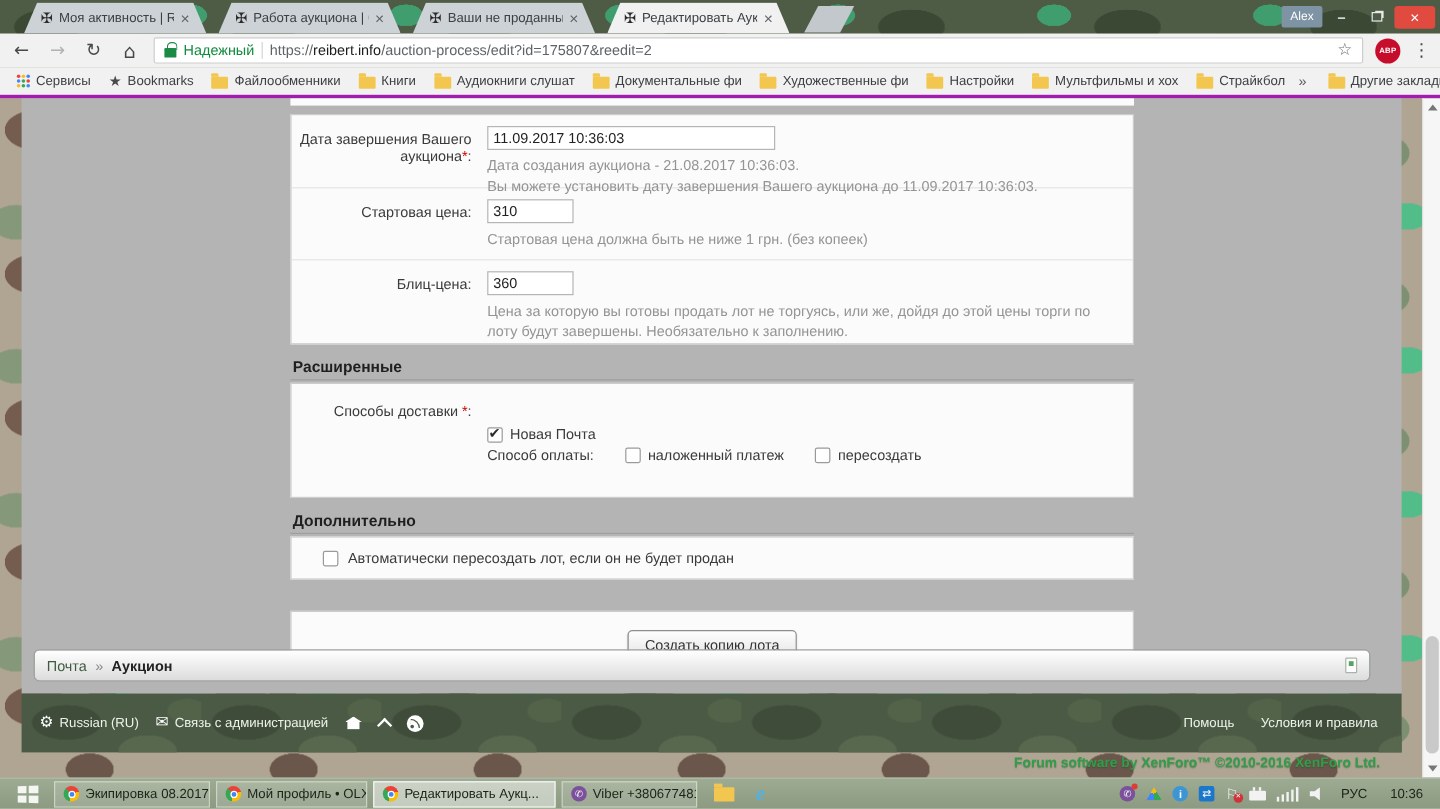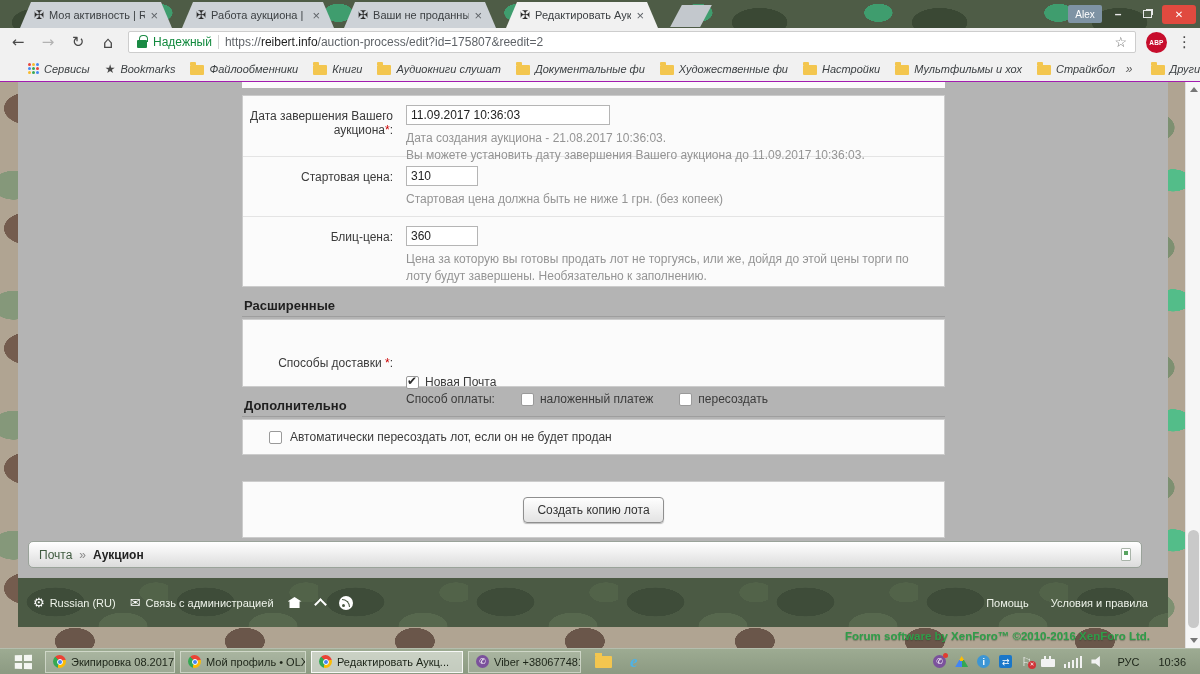--- a/index.html
+++ b/index.html
@@ -77,22 +77,22 @@
   .url .scheme,.url .path { color:#5f6368; }
   .url .host { color:#1d1d1d; }
   .om-star { margin-left:auto; }
   .i-star-o::before { content:"☆"; font-family:"DejaVu Sans",sans-serif; font-size:14px; color:#6f6f6f; }
   .abp { width:21px; height:21px; border-radius:50%; background:#c70d2c; color:#fff; font-size:6.5px; font-weight:bold;
          display:flex; align-items:center; justify-content:center; letter-spacing:.2px; }
   .i-dots::before { content:"⋮"; font-family:"DejaVu Sans",sans-serif; font-size:15px; color:#494949; }
 
   
   .bookmarks { position:absolute; top:56px; left:0; width:1200px; height:26px; background:#f1f1f1;
-               border-bottom:1px solid #a21caf; display:flex; align-items:center; padding:0 24px; gap:7px;
-               font-size:11px; color:#3c4043;font-style:italic; }
+               border-bottom:3px solid #a21caf; display:flex; align-items:center; padding:0 10px; gap:7px;
+               font-size:11px; color:#3c4043; }
   .bm { display:flex; align-items:center; gap:5px; padding:0 4px; white-space:nowrap; }
   .apps-grid { display:grid; grid-template-columns:repeat(3,3px); grid-template-rows:repeat(3,3px); gap:1px; }
   .apps-grid i { border-radius:50%; }
   .apps-grid i:nth-child(1){background:#e8453c}.apps-grid i:nth-child(2){background:#f9bb2d}.apps-grid i:nth-child(3){background:#4688f1}
   .apps-grid i:nth-child(4){background:#4688f1}.apps-grid i:nth-child(5){background:#3aa757}.apps-grid i:nth-child(6){background:#e8453c}
   .apps-grid i:nth-child(7){background:#f9bb2d}.apps-grid i:nth-child(8){background:#3aa757}.apps-grid i:nth-child(9){background:#4688f1}
   .i-star-f::before { content:"★"; font-family:"DejaVu Sans",sans-serif; font-size:12px; color:#4a4a4a; }
   .folder { position:relative; width:14px; height:10px; background:#f3c64f; border-radius:1px; flex:none; margin-top:2px; }
   .folder::before { content:""; position:absolute; top:-3px; left:0; width:6px; height:3px; background:#f3c64f; border-radius:1px 1px 0 0; }
   .bm-overflow { margin-left:auto; color:#5a5a5a; font-size:12px; }
@@ -105,29 +105,29 @@
   .sliver { position:absolute; left:224px; top:0; width:703px; height:6px; background:#fbfbfb; }
   .formcol { position:absolute; left:224px; top:13px; width:703px; }
   .panel { background:#fbfbfb; border:1px solid #cccccc; }
   .frow { display:flex; border-bottom:1px solid #e4e4e4; }
   .frow:last-child { border-bottom:none; }
   .lbl { width:158px; text-align:right; padding:13px 8px 0 0; color:#3b3b3b; flex:none; }
   .fld { flex:1; padding:9px 14px 9px 5px; }
   .req { color:#cc0000; }
   .tin { border:1px solid #b5b5b5; background:#fff; height:20px; font-size:12px; padding:0 4px;
          font-family:"Liberation Sans","DejaVu Sans",sans-serif; color:#222; }
-  .tin.date { width:204px; }
+  .tin.date { width:240px; }
   .tin.price { width:72px; }
   .hint { color:#949494; margin-top:5px; line-height:1.45; }
   .row-date { height:61px; }
   .row-start { height:60px; }
   .row-blitz { height:69px; }
   .sect-head { font-weight:bold; font-size:13px; color:#1f1f1f; padding:3px 2px 3px 2px;
                border-bottom:1px solid #9e9e9e; margin-top:8px; }
-  .panel.delivery { margin-top:2px; height:68px; display:flex; padding-top:32px; }
+  .panel.delivery { margin-top:2px; height:96px; display:flex; padding-top:12px; }
   .panel.delivery .lbl { padding-top:4px; }
   .optline { display:flex; align-items:center; gap:6px; margin-top:3px; color:#3b3b3b; }
   .cb { width:13px; height:13px; border:1px solid #9a9a9a; background:#fff; border-radius:2px; position:relative; flex:none; }
   .cb.checked::after { content:"✔"; font-family:"DejaVu Sans",sans-serif; position:absolute; left:0px; top:-3px; font-size:12px; color:#2b2b2b; }
   .opt-gap { width:14px; }
   .panel.extra { margin-top:2px; height:36px; display:flex; align-items:center; padding-left:26px; gap:8px; color:#3b3b3b; }
   .panel.submit { margin-top:26px; height:57px; display:flex; align-items:center; justify-content:center; }
   .btn { font-size:12px; color:#333; background:linear-gradient(#fefefe,#e3e3e3); border:1px solid #8f8f8f;
          border-radius:4px; padding:5px 13px; box-shadow:0 1px 1px rgba(0,0,0,.25); font-family:"Liberation Sans",sans-serif; }
   .crumbbar { position:absolute; left:10px; top:459px; width:1114px; height:27px;

